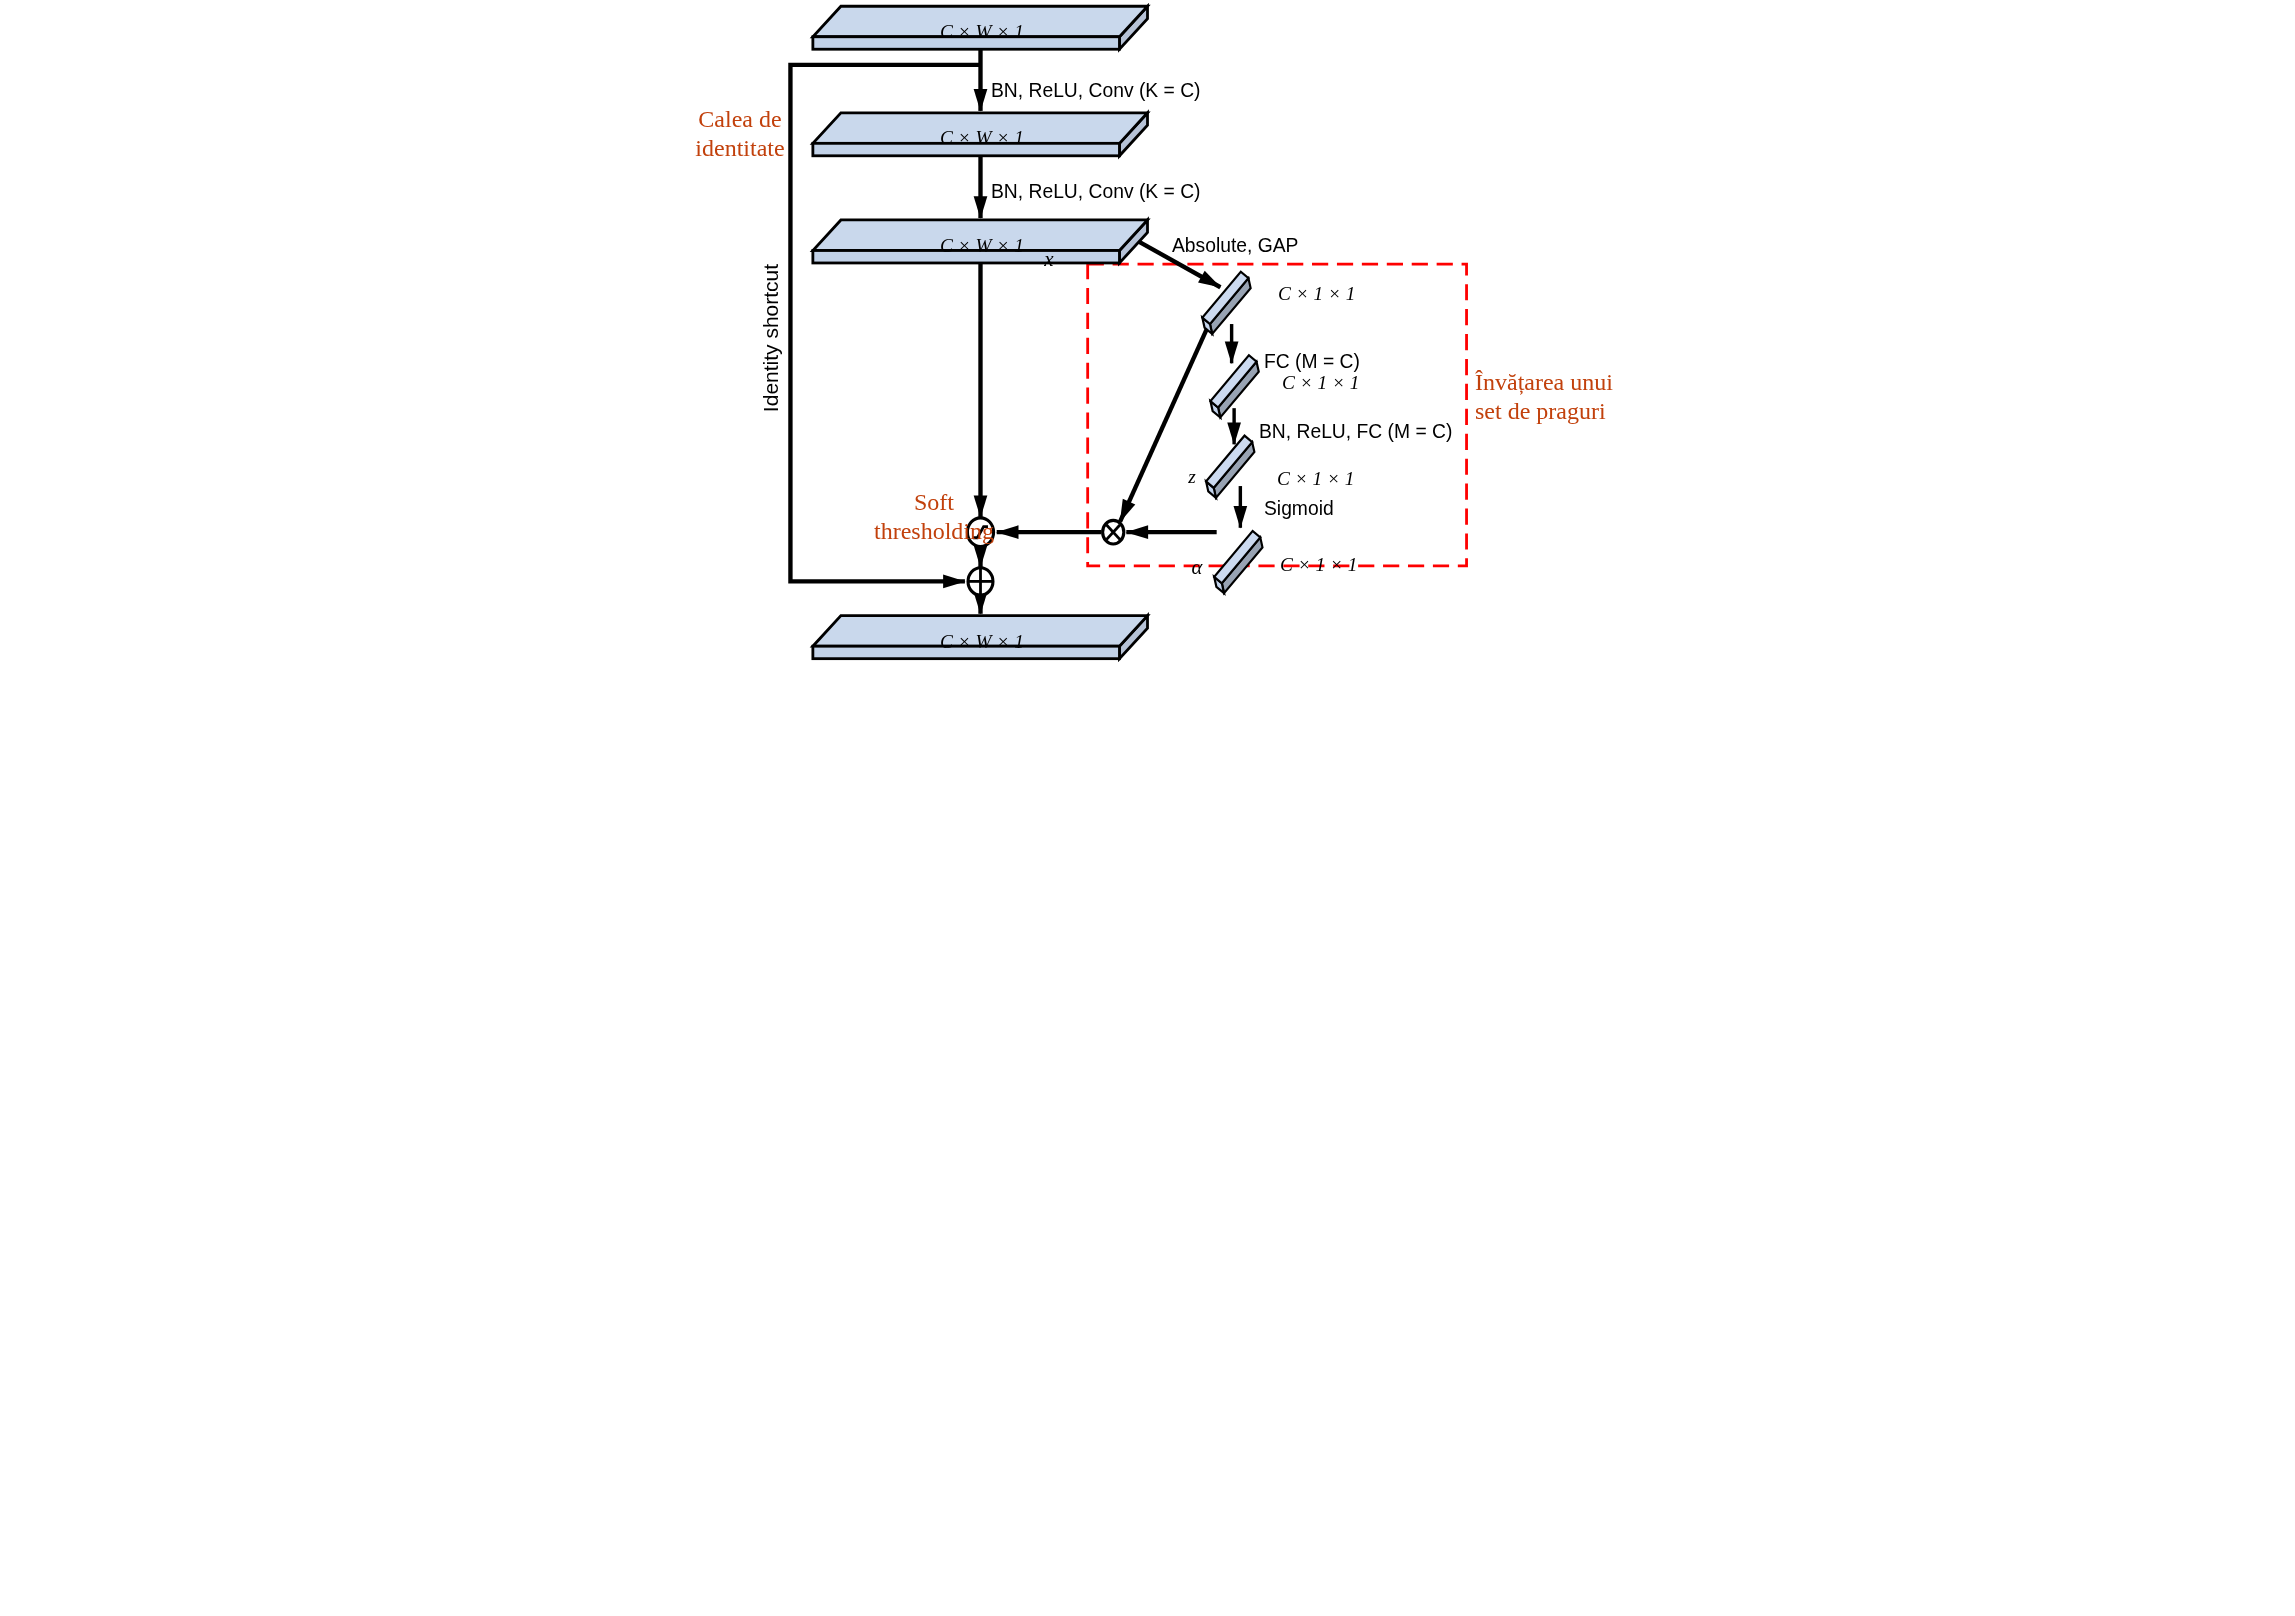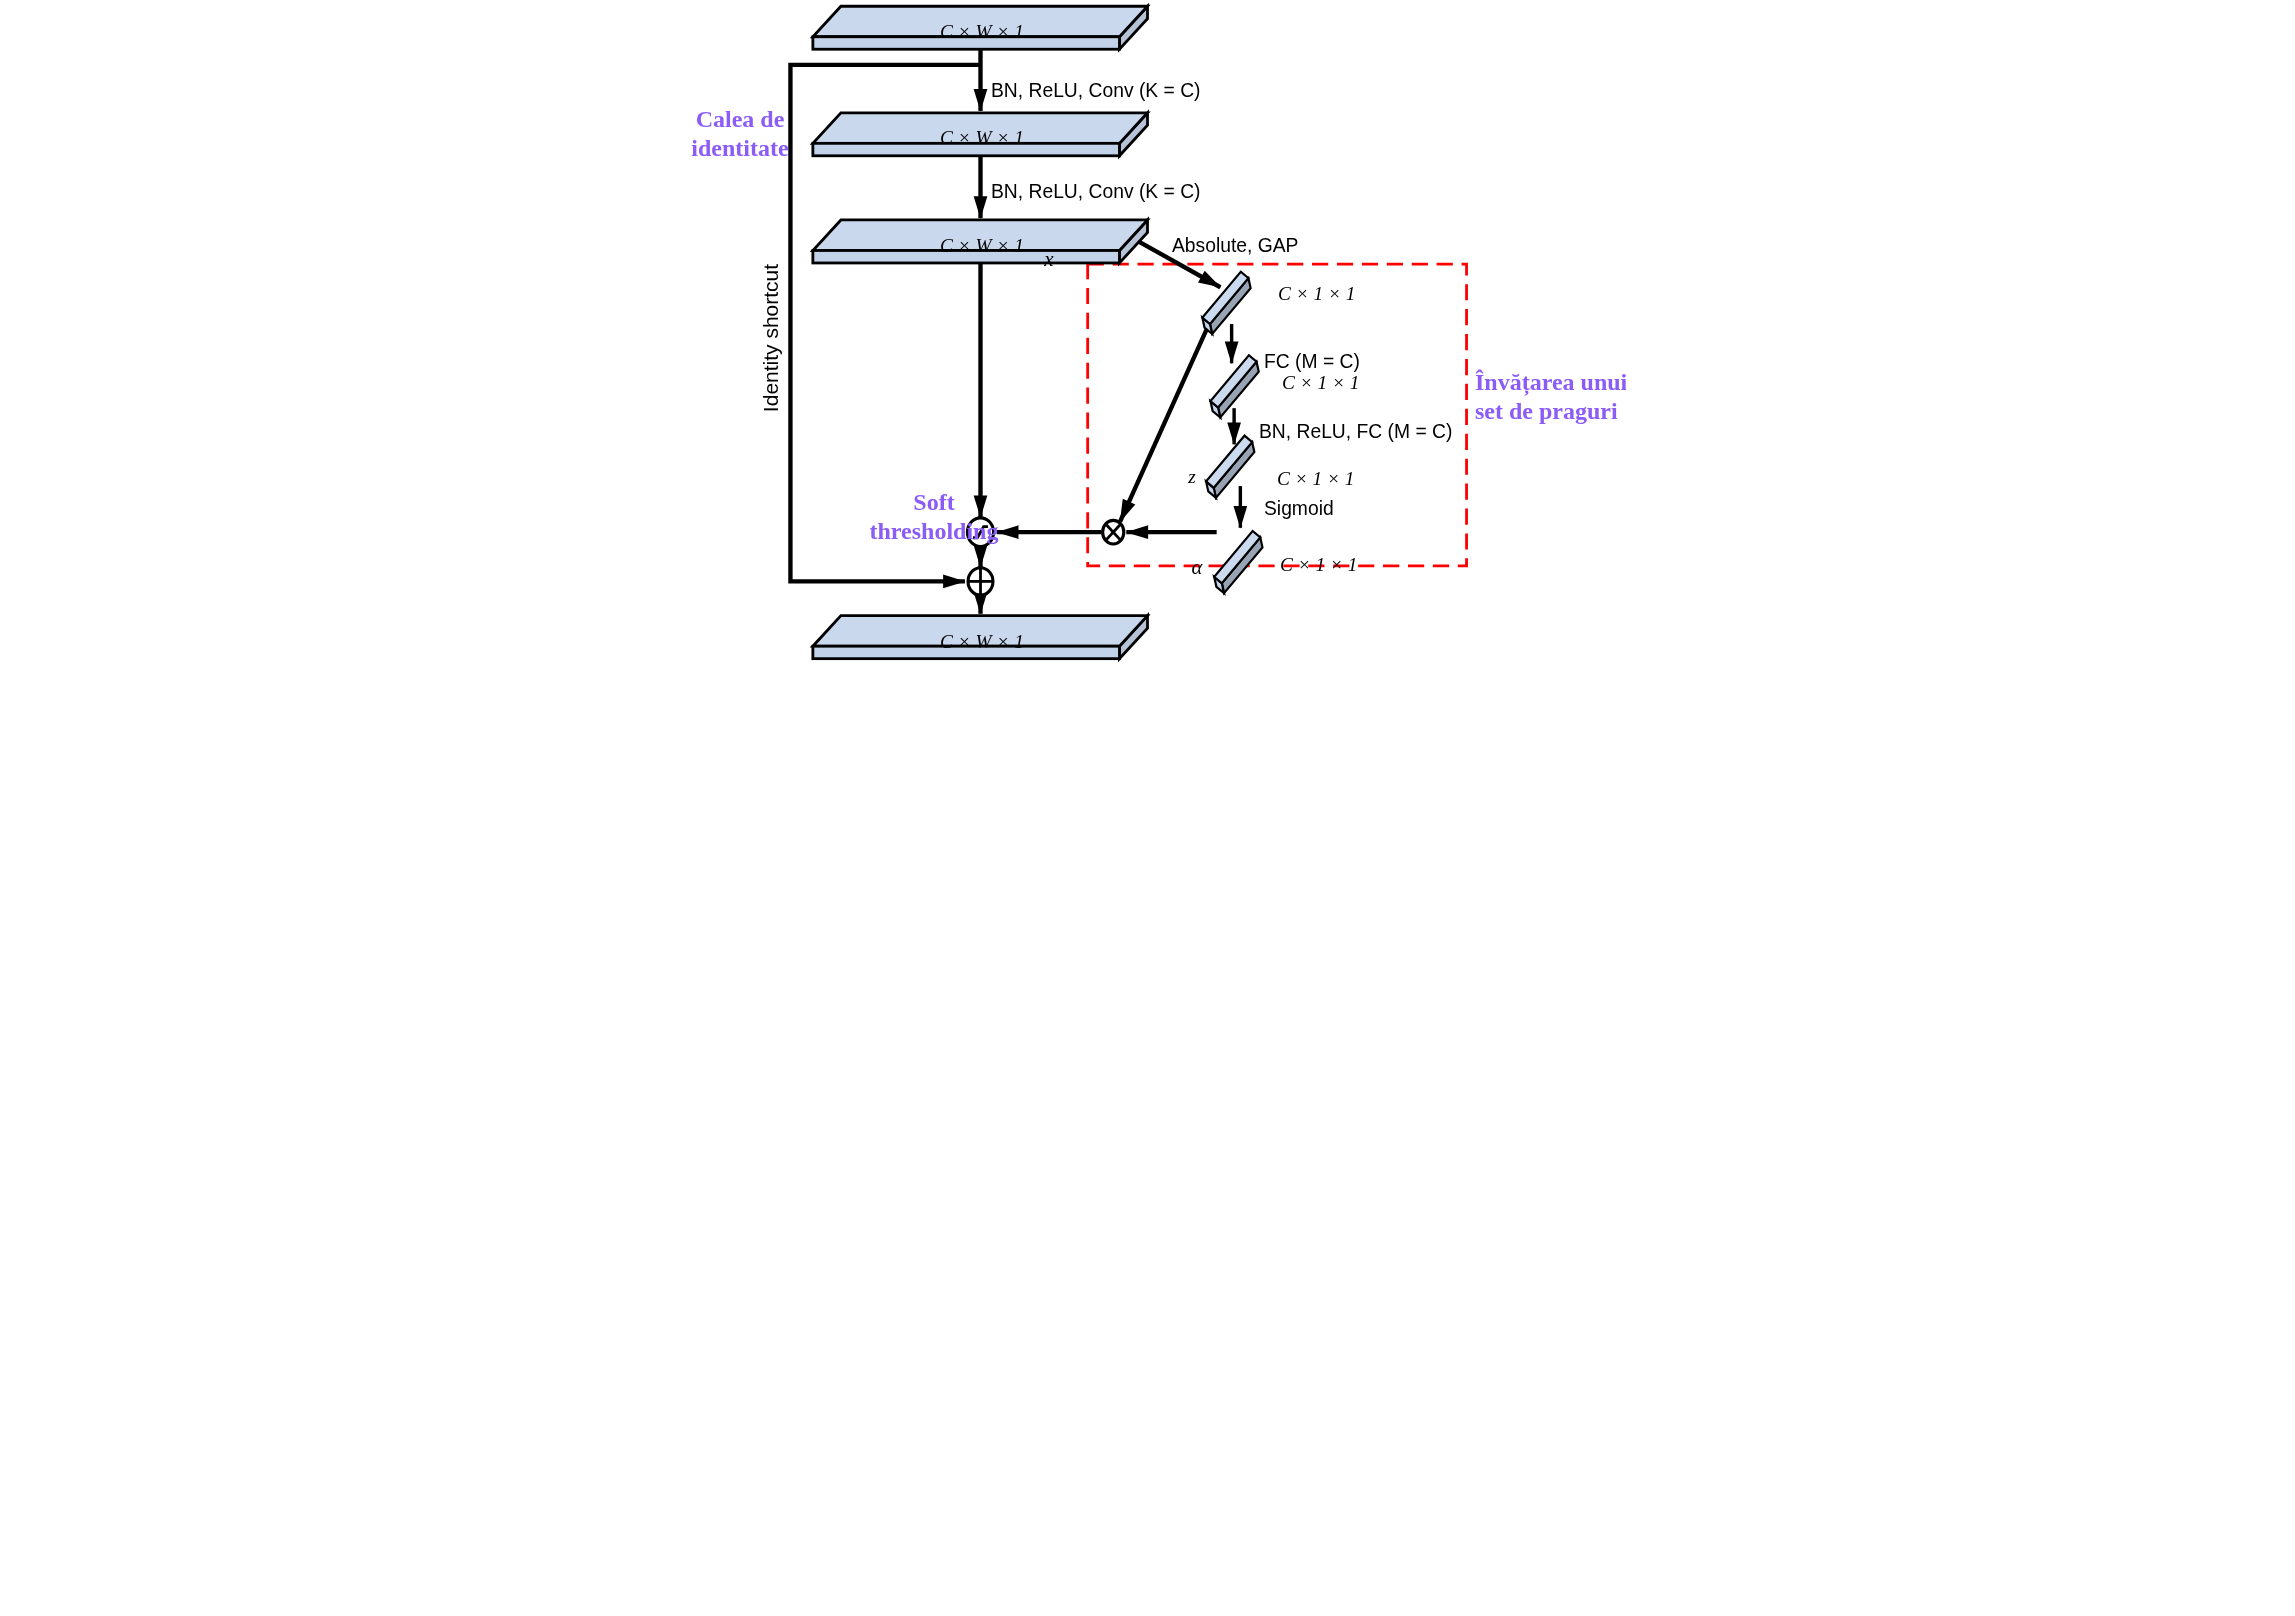--- a/index.html
+++ b/index.html
@@ -12,21 +12,21 @@
     overflow:hidden;
   }
   .stage svg{position:absolute;left:0;top:0;}
   .lbl{position:absolute;white-space:nowrap;color:#000;}
   .op{font:19.3px "Liberation Sans", sans-serif;transform:translateY(-52%);}
   .math{font-style:italic;font-family:"Liberation Serif", serif;font-size:19.3px;margin-top:10px;}
   .math.ctr{transform:translate(-50%,-52%);}
   .math.lft{transform:translateY(-52%);font-family:Liberation Serif, serif;}
   .var{font-style:italic;font-family:"Liberation Serif", serif;font-size:21px;transform:translate(-50%,-52%);}
   .rednote{
-    color:#8b5cf6;font-family:"Liberation Serif", serif;font-weight:bold;
+    color:#c2410c;font-family:"Liberation Serif", serif;font-weight:normal;
     font-size:24px;line-height:1.2;text-align:center;
   }
   .rednote.leftal{text-align:left;}
   .rot{
     font:21px "Liberation Sans", sans-serif;
     transform:translate(-50%,-50%) rotate(-90deg);
   }
   
   .slab-top{fill:#c9d8ec;stroke:#000;stroke-width:4.5;}
   .slab-front{fill:#c2d2e8;stroke:#000;stroke-width:4.5;}

